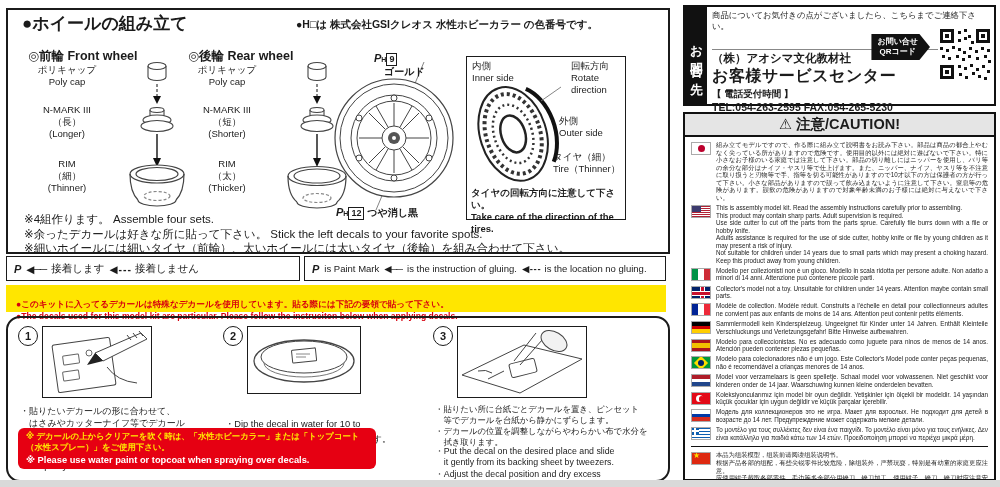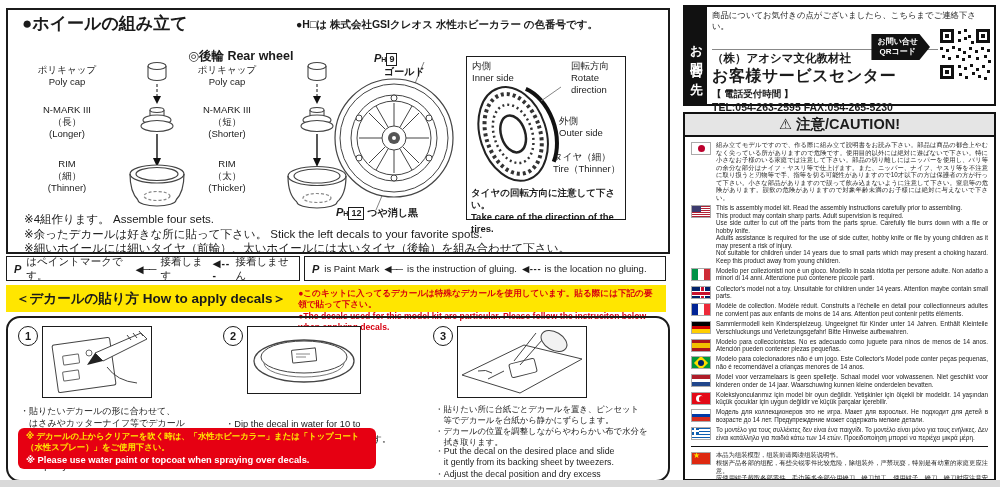--- a/index.html
+++ b/index.html
@@ -109,20 +109,21 @@
 </head>
 <body>
 
 <div id="sheet">
 
   <div class="abs" id="asm-box">
     <div class="abs" id="asm-title">●ホイールの組み立て</div>
     <div class="abs" id="paint-note">●H□は 株式会社GSIクレオス 水性ホビーカラー の色番号です。</div>
 
     <div class="abs wheel-group" id="fw">
+      <div class="wg-head">◎前輪 Front wheel</div>
       <div class="wg-label" style="left:-4px;top:16px;">ポリキャップ
 Poly cap</div>
       <div class="wg-label" style="left:-4px;top:56px;">N-MARK III
 （長）
 (Longer)</div>
       <div class="wg-label" style="left:-4px;top:110px;">RIM
 （細）
 (Thinner)</div>
       <svg class="wg-svg" width="80" height="156" viewBox="0 0 80 156">
         <g stroke="#444" fill="#fff" stroke-width="1.1">
@@ -250,37 +251,35 @@
 Take care of the direction of the tires.</div>
     </div>
 
     <div class="abs" id="asm-notes">※4組作ります。 Assemble four sets.
 ※余ったデカールは好きな所に貼って下さい。 Stick the left decals to your favorite spots.
 ※細いホイールには細いタイヤ（前輪）、太いホイールには太いタイヤ（後輪）を組み合わせて下さい。</div>
   </div>
 
   <div class="abs legend-box" id="legend-jp">
     <span class="pmark">P</span>
-      <span>はペイントマークです。</span>
     <span class="arrow">◀──</span>
       <span>接着します</span>
     <span class="arrow">◀ - - -</span>
       <span>接着しません</span>
   </div>
   <div class="abs legend-box" id="legend-en">
     <span class="pmark">P</span>
       <span>is Paint Mark</span>
     <span class="arrow">◀──</span>
       <span>is the instruction of gluing.</span>
     <span class="arrow">◀ - - -</span>
       <span>is the location no gluing.</span>
   </div>
 
   <div class="abs" id="decal-head">
-    <span id="decal-head-title">＜デカールの貼り方 How to apply decals＞</span>
     <span id="decal-head-note">●このキットに入ってるデカールは特殊なデカールを使用しています。貼る際には下記の要領で貼って下さい。
 ●The decals used for this model kit are particular. Please follow the instruciton below when applying decals.</span>
   </div>
 
   <div class="abs" id="decal-box">
     <div class="step" id="step1">
       <div class="step-num">1</div>
       <svg class="step-img" width="108" height="70" viewBox="0 0 108 70">
         <rect x="12" y="14" width="58" height="48" rx="2" transform="rotate(-8 41 38)" fill="#fff" stroke="#444"></rect>
         <rect x="20" y="28" width="16" height="9" rx="1" transform="rotate(-8 28 32)" fill="#fff" stroke="#666"></rect>

